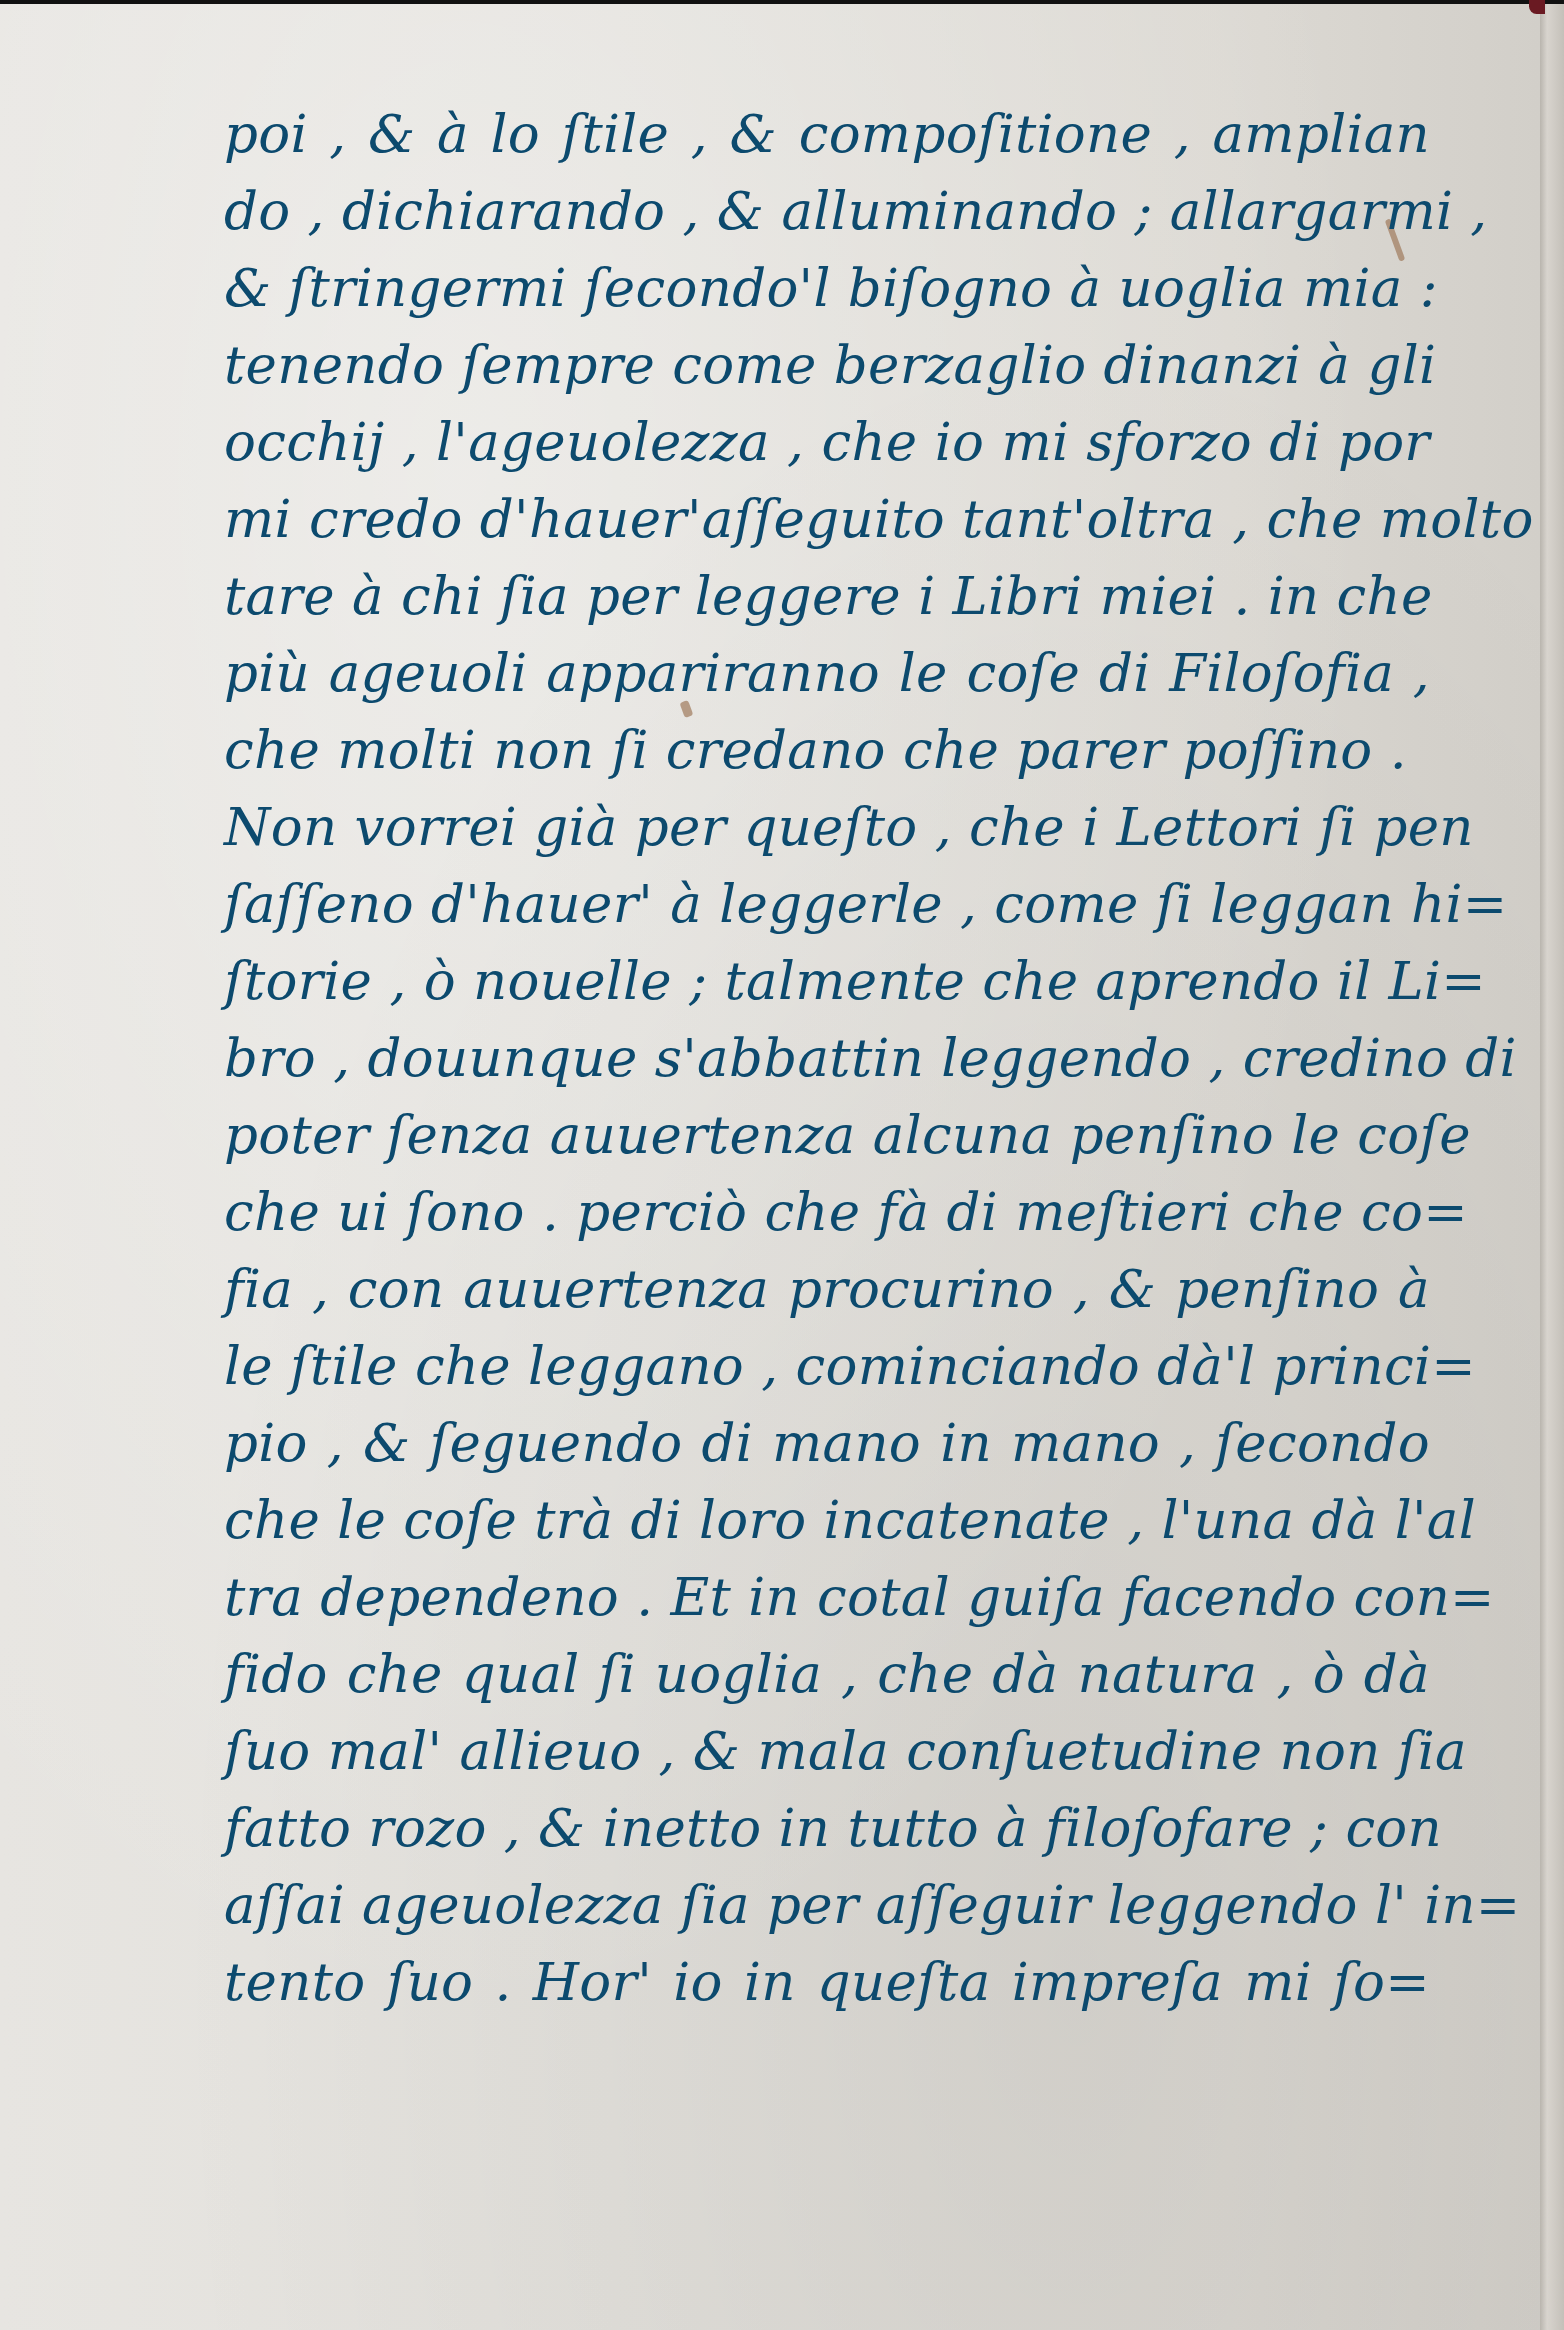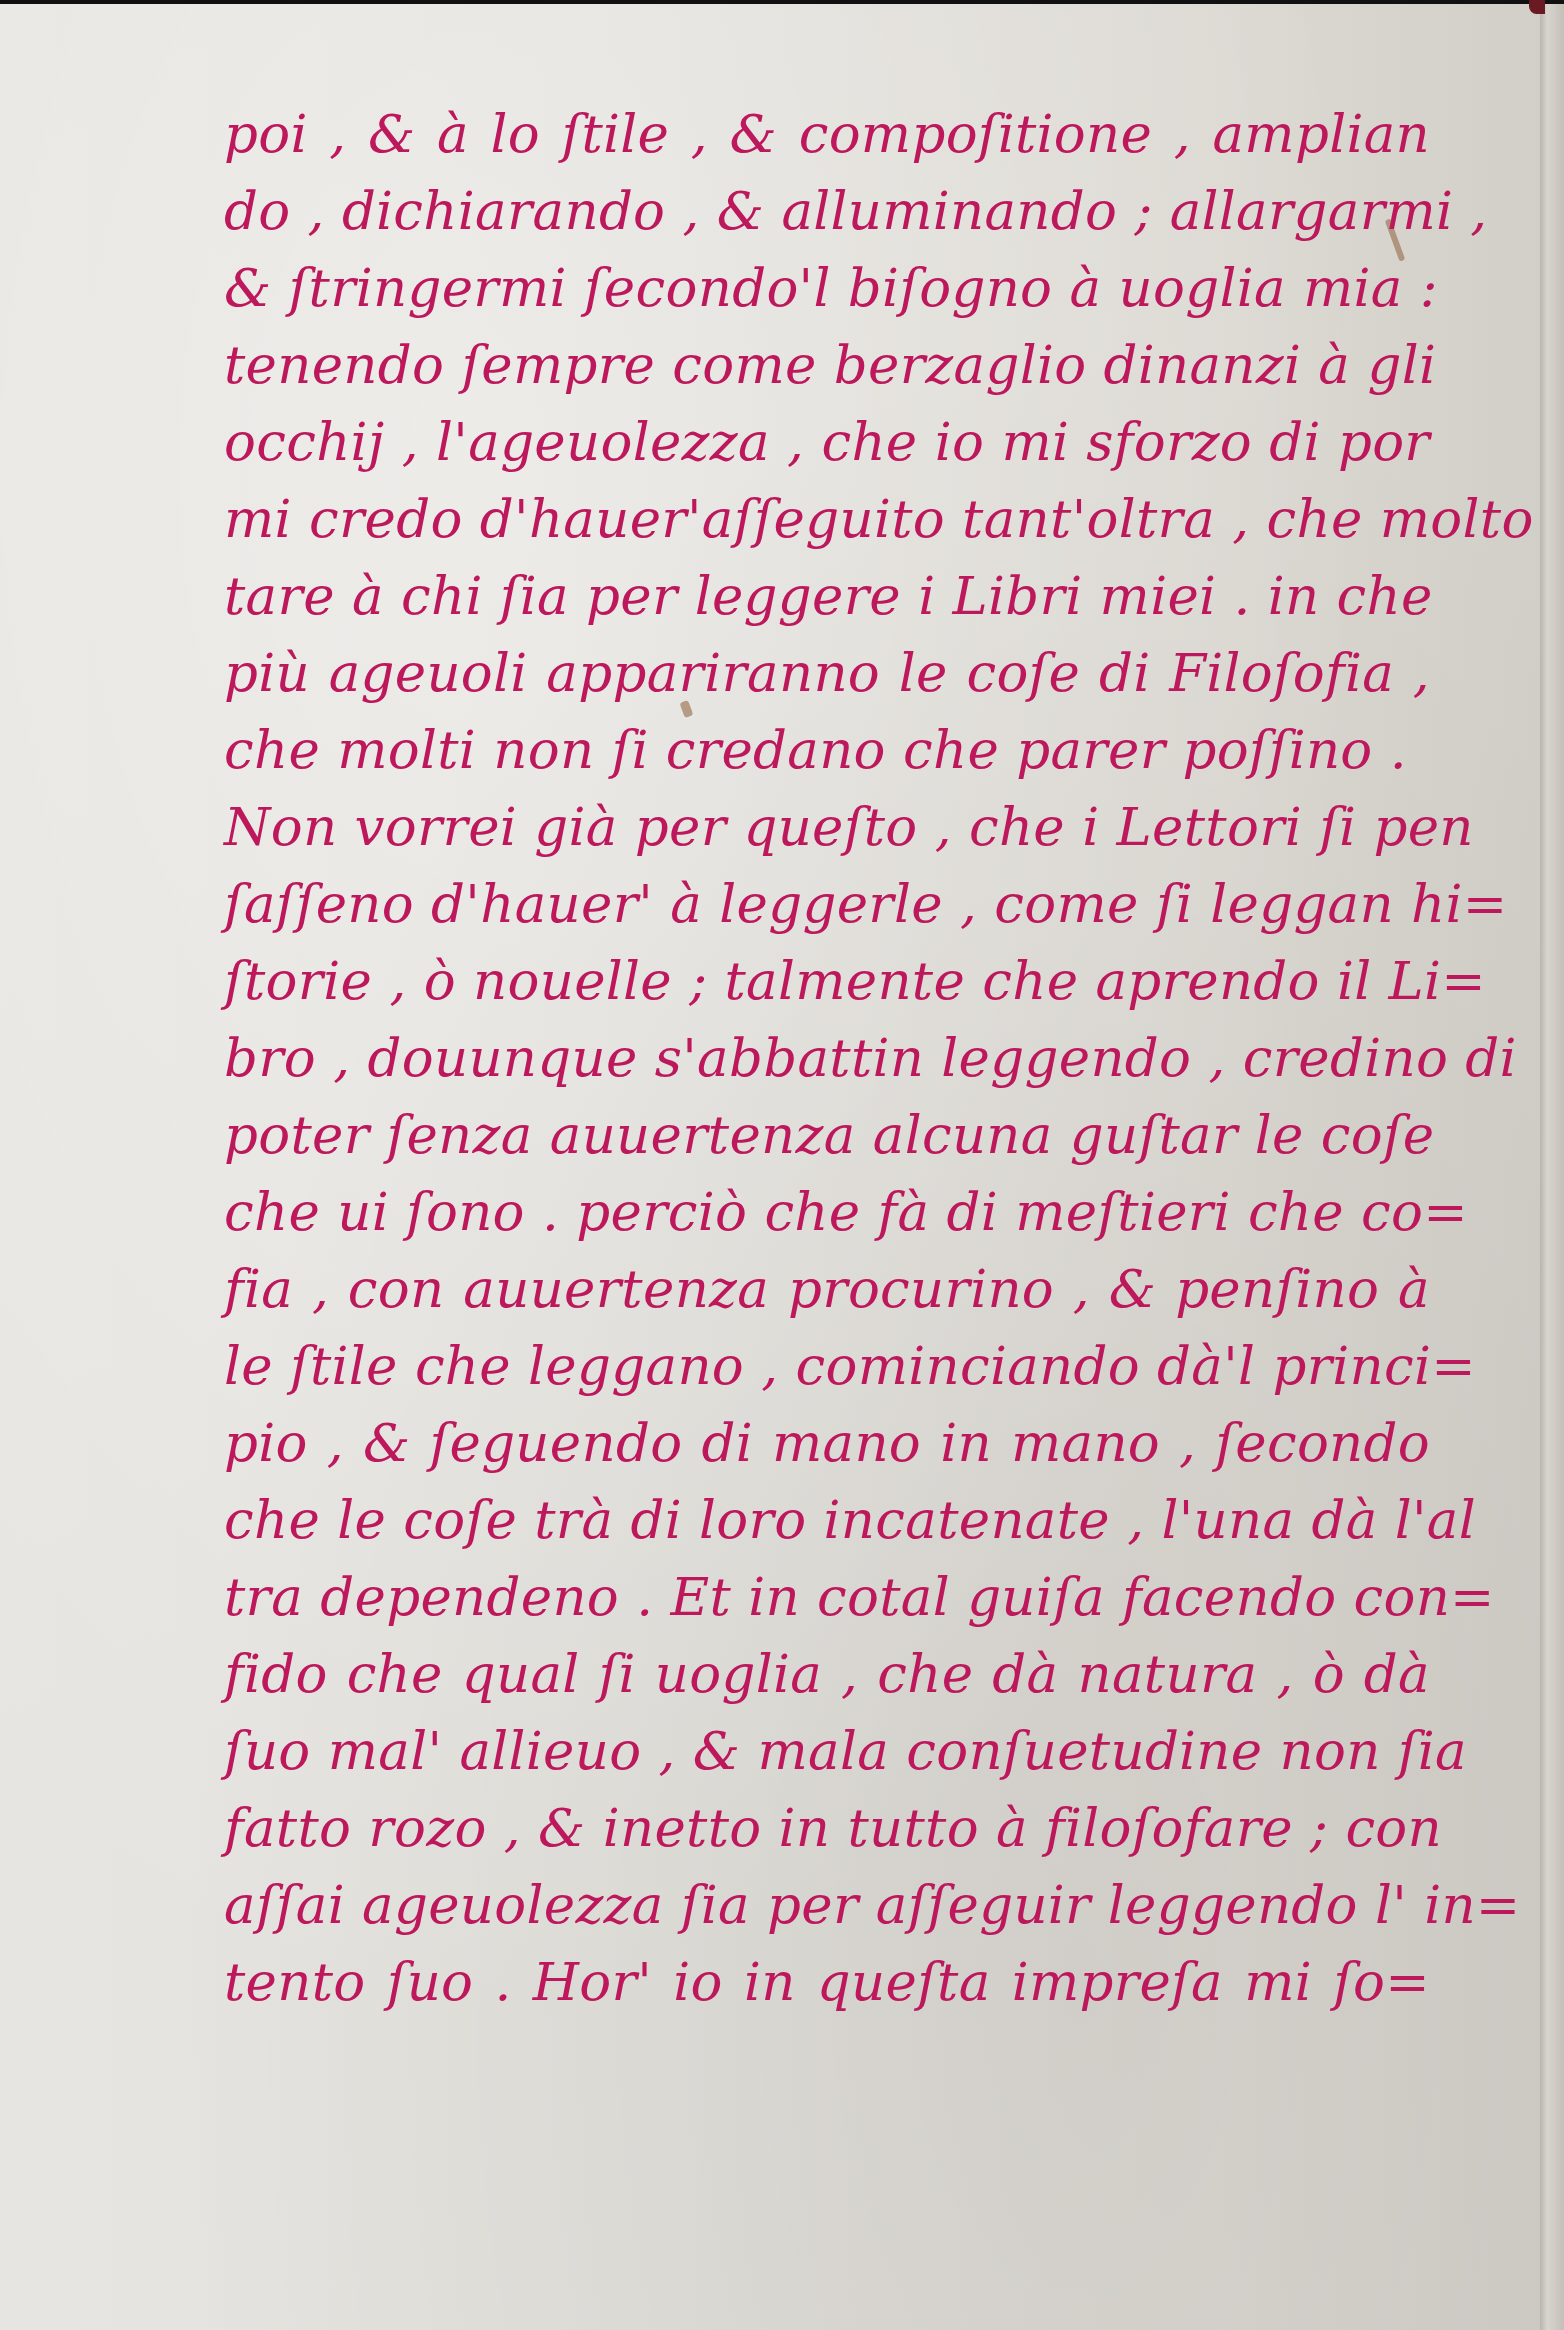--- a/index.html
+++ b/index.html
@@ -44,21 +44,21 @@
     }
     .text-block {
       position: absolute;
       left: 224px;
       top: 95px;
       width: 1206px;
       font-family: "DejaVu Serif", serif;
       font-style: italic;
       font-size: 53px;
       line-height: 77px;
-      color: #be185d;
+      color: #0c4a6e;
       letter-spacing: 0.3px;
     }
     .line {
       display: block;
       white-space: nowrap;
       text-align: justify;
       text-align-last: justify;
       height: 77px;
       overflow: visible;
     }
@@ -93,21 +93,21 @@
   <span class="line">tenendo ſempre come berzaglio dinanzi à gli</span>
   <span class="line">occhij , l'ageuolezza , che io mi sforzo di por</span>
   <span class="line">mi credo d'hauer'aſſeguito tant'oltra , che molto</span>
   <span class="line">tare à chi ſia per leggere i Libri miei . in che</span>
   <span class="line">più ageuoli appariranno le coſe di Filoſofia ,</span>
   <span class="line" style="text-align-last:left;">che molti non ſi credano che parer poſſino .</span>
   <span class="line">Non vorrei già per queſto , che i Lettori ſi pen</span>
   <span class="line">ſaſſeno d'hauer' à leggerle , come ſi leggan hi=</span>
   <span class="line">ſtorie , ò nouelle ; talmente che aprendo il Li=</span>
   <span class="line">bro , douunque s'abbattin leggendo , credino di</span>
-  <span class="line">poter ſenza auuertenza alcuna guſtar le coſe</span>
+  <span class="line">poter ſenza auuertenza alcuna penſino le coſe</span>
   <span class="line">che ui ſono . perciò che fà di meſtieri che co=</span>
   <span class="line">fia , con auuertenza procurino , &amp; penſino à</span>
   <span class="line">le ſtile che leggano , cominciando dà'l princi=</span>
   <span class="line">pio , &amp; ſeguendo di mano in mano , ſecondo</span>
   <span class="line">che le coſe trà di loro incatenate , l'una dà l'al</span>
   <span class="line">tra dependeno . Et in cotal guiſa facendo con=</span>
   <span class="line">fido che qual ſi uoglia , che dà natura , ò dà</span>
   <span class="line">ſuo mal' allieuo , &amp; mala conſuetudine non ſia</span>
   <span class="line">fatto rozo , &amp; inetto in tutto à filoſofare ; con</span>
   <span class="line">aſſai ageuolezza ſia per aſſeguir leggendo l' in=</span>

